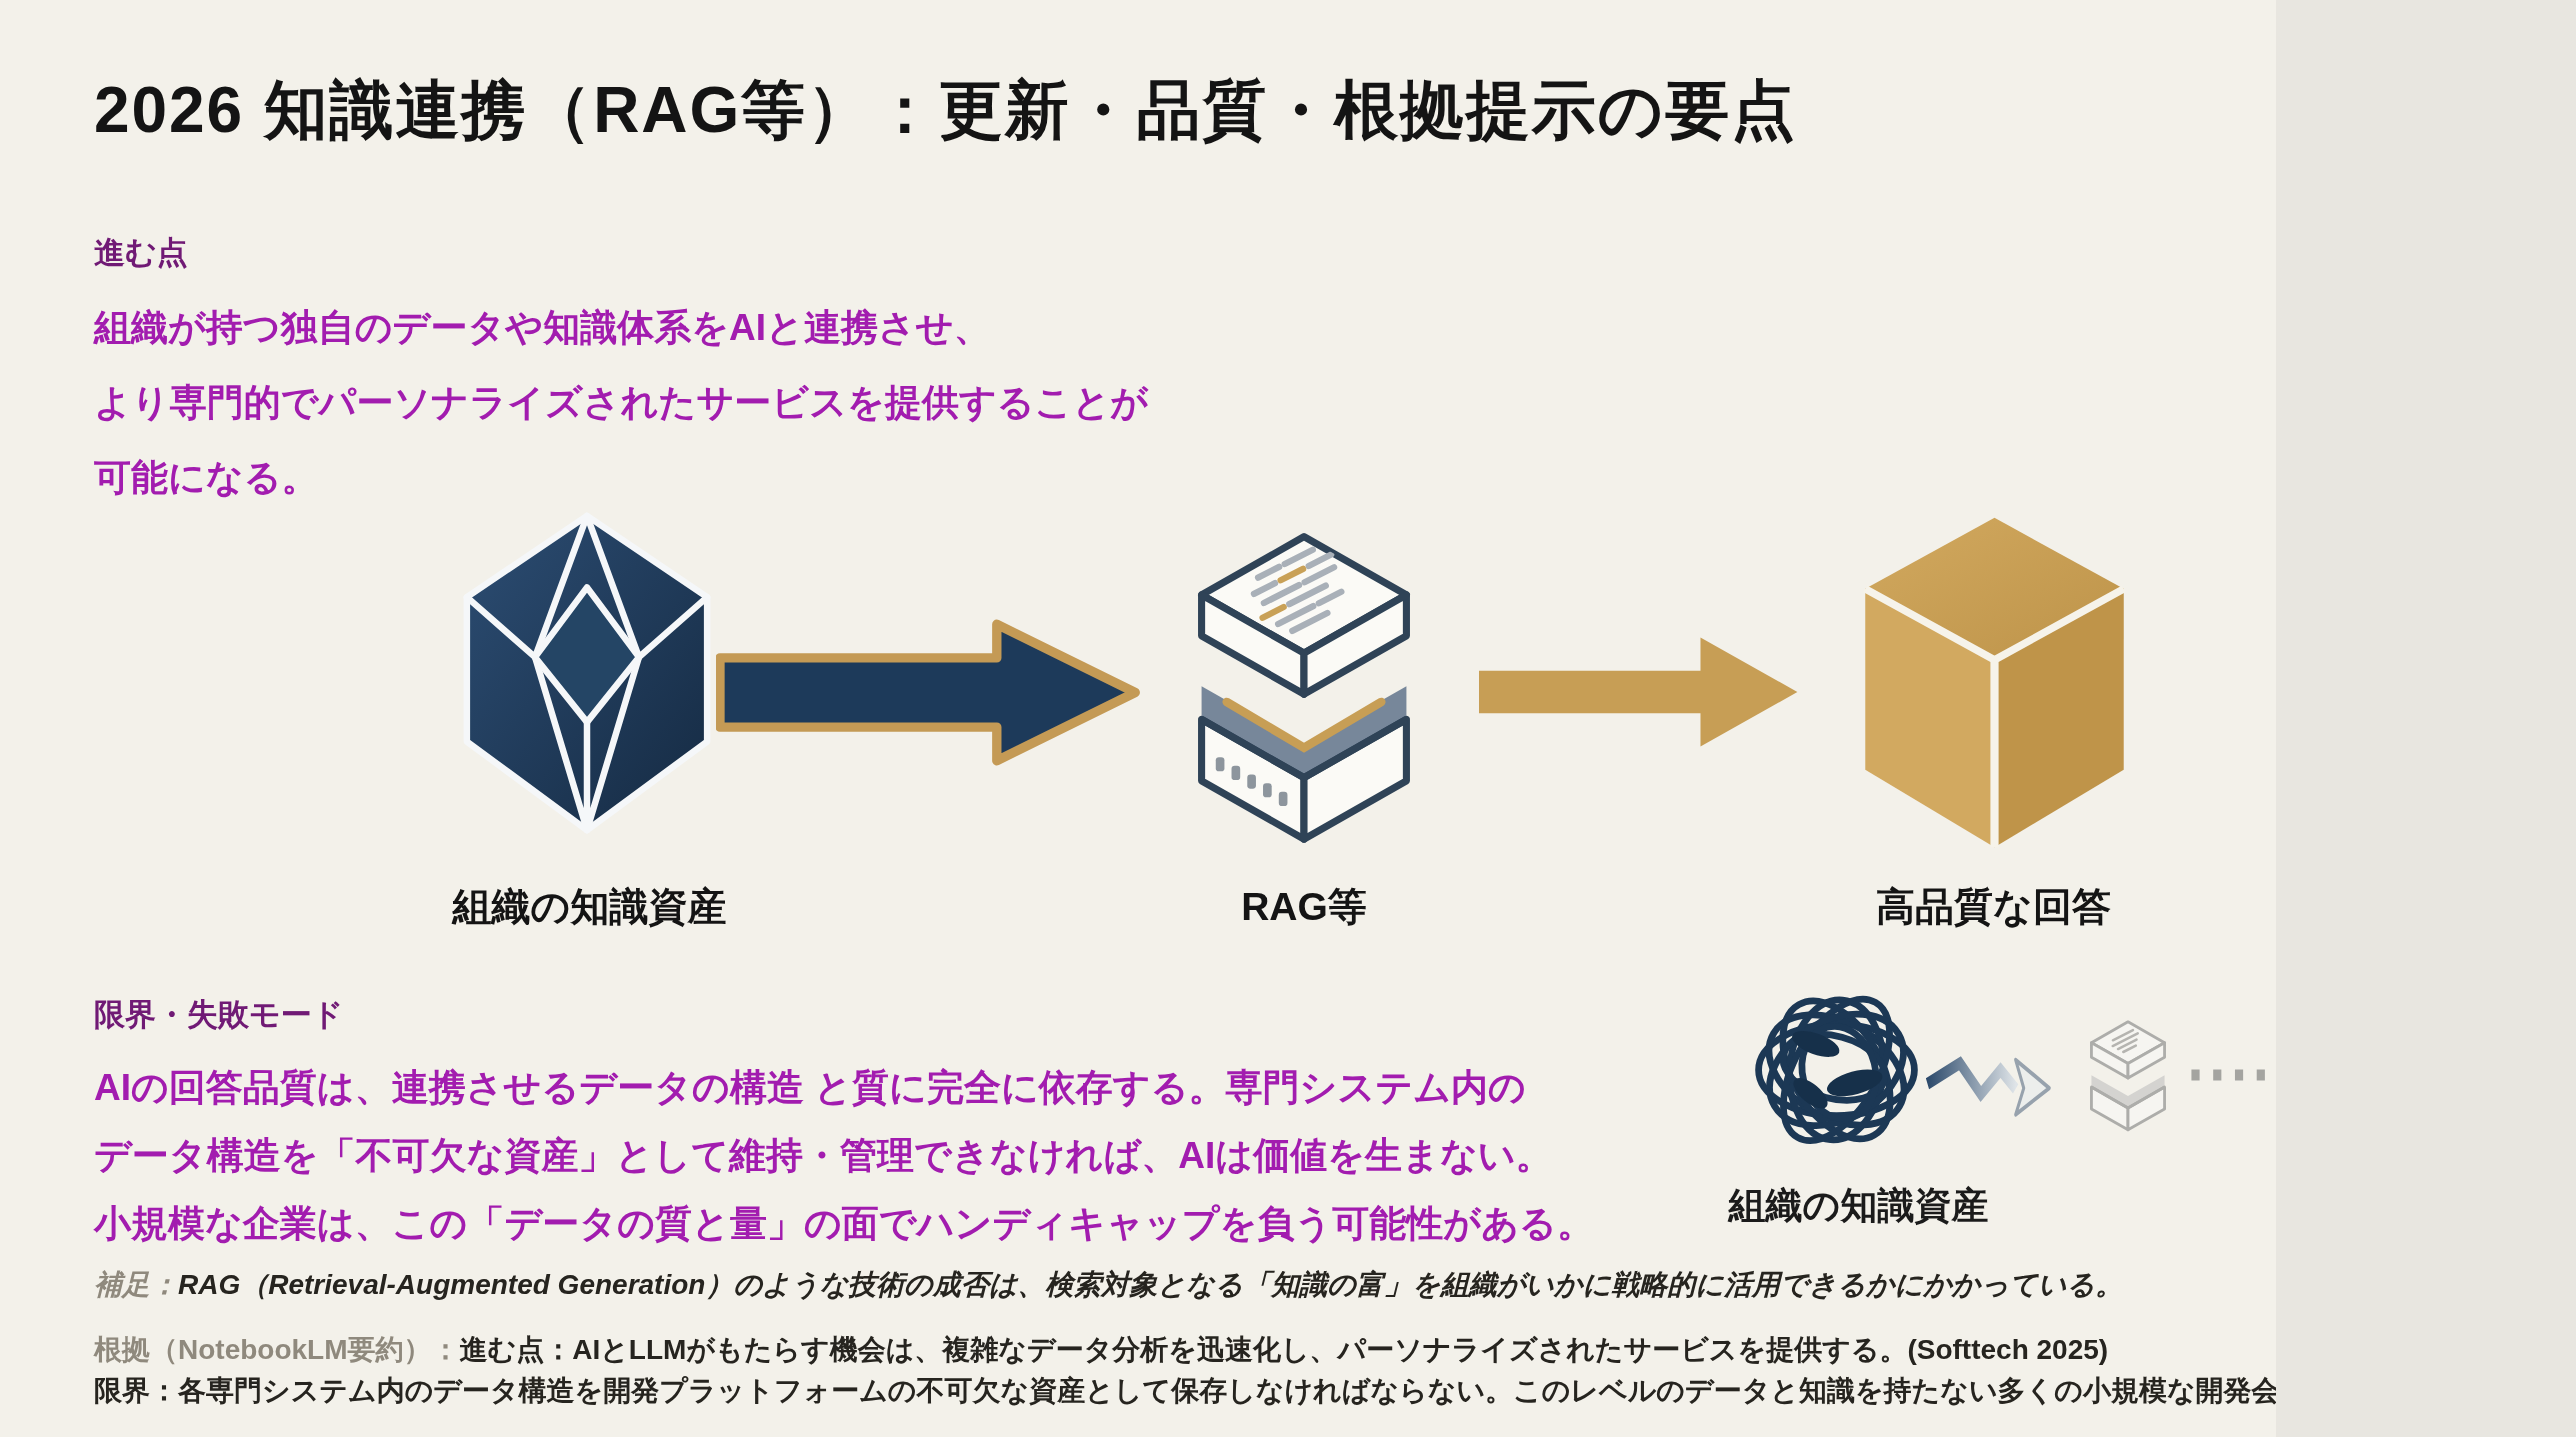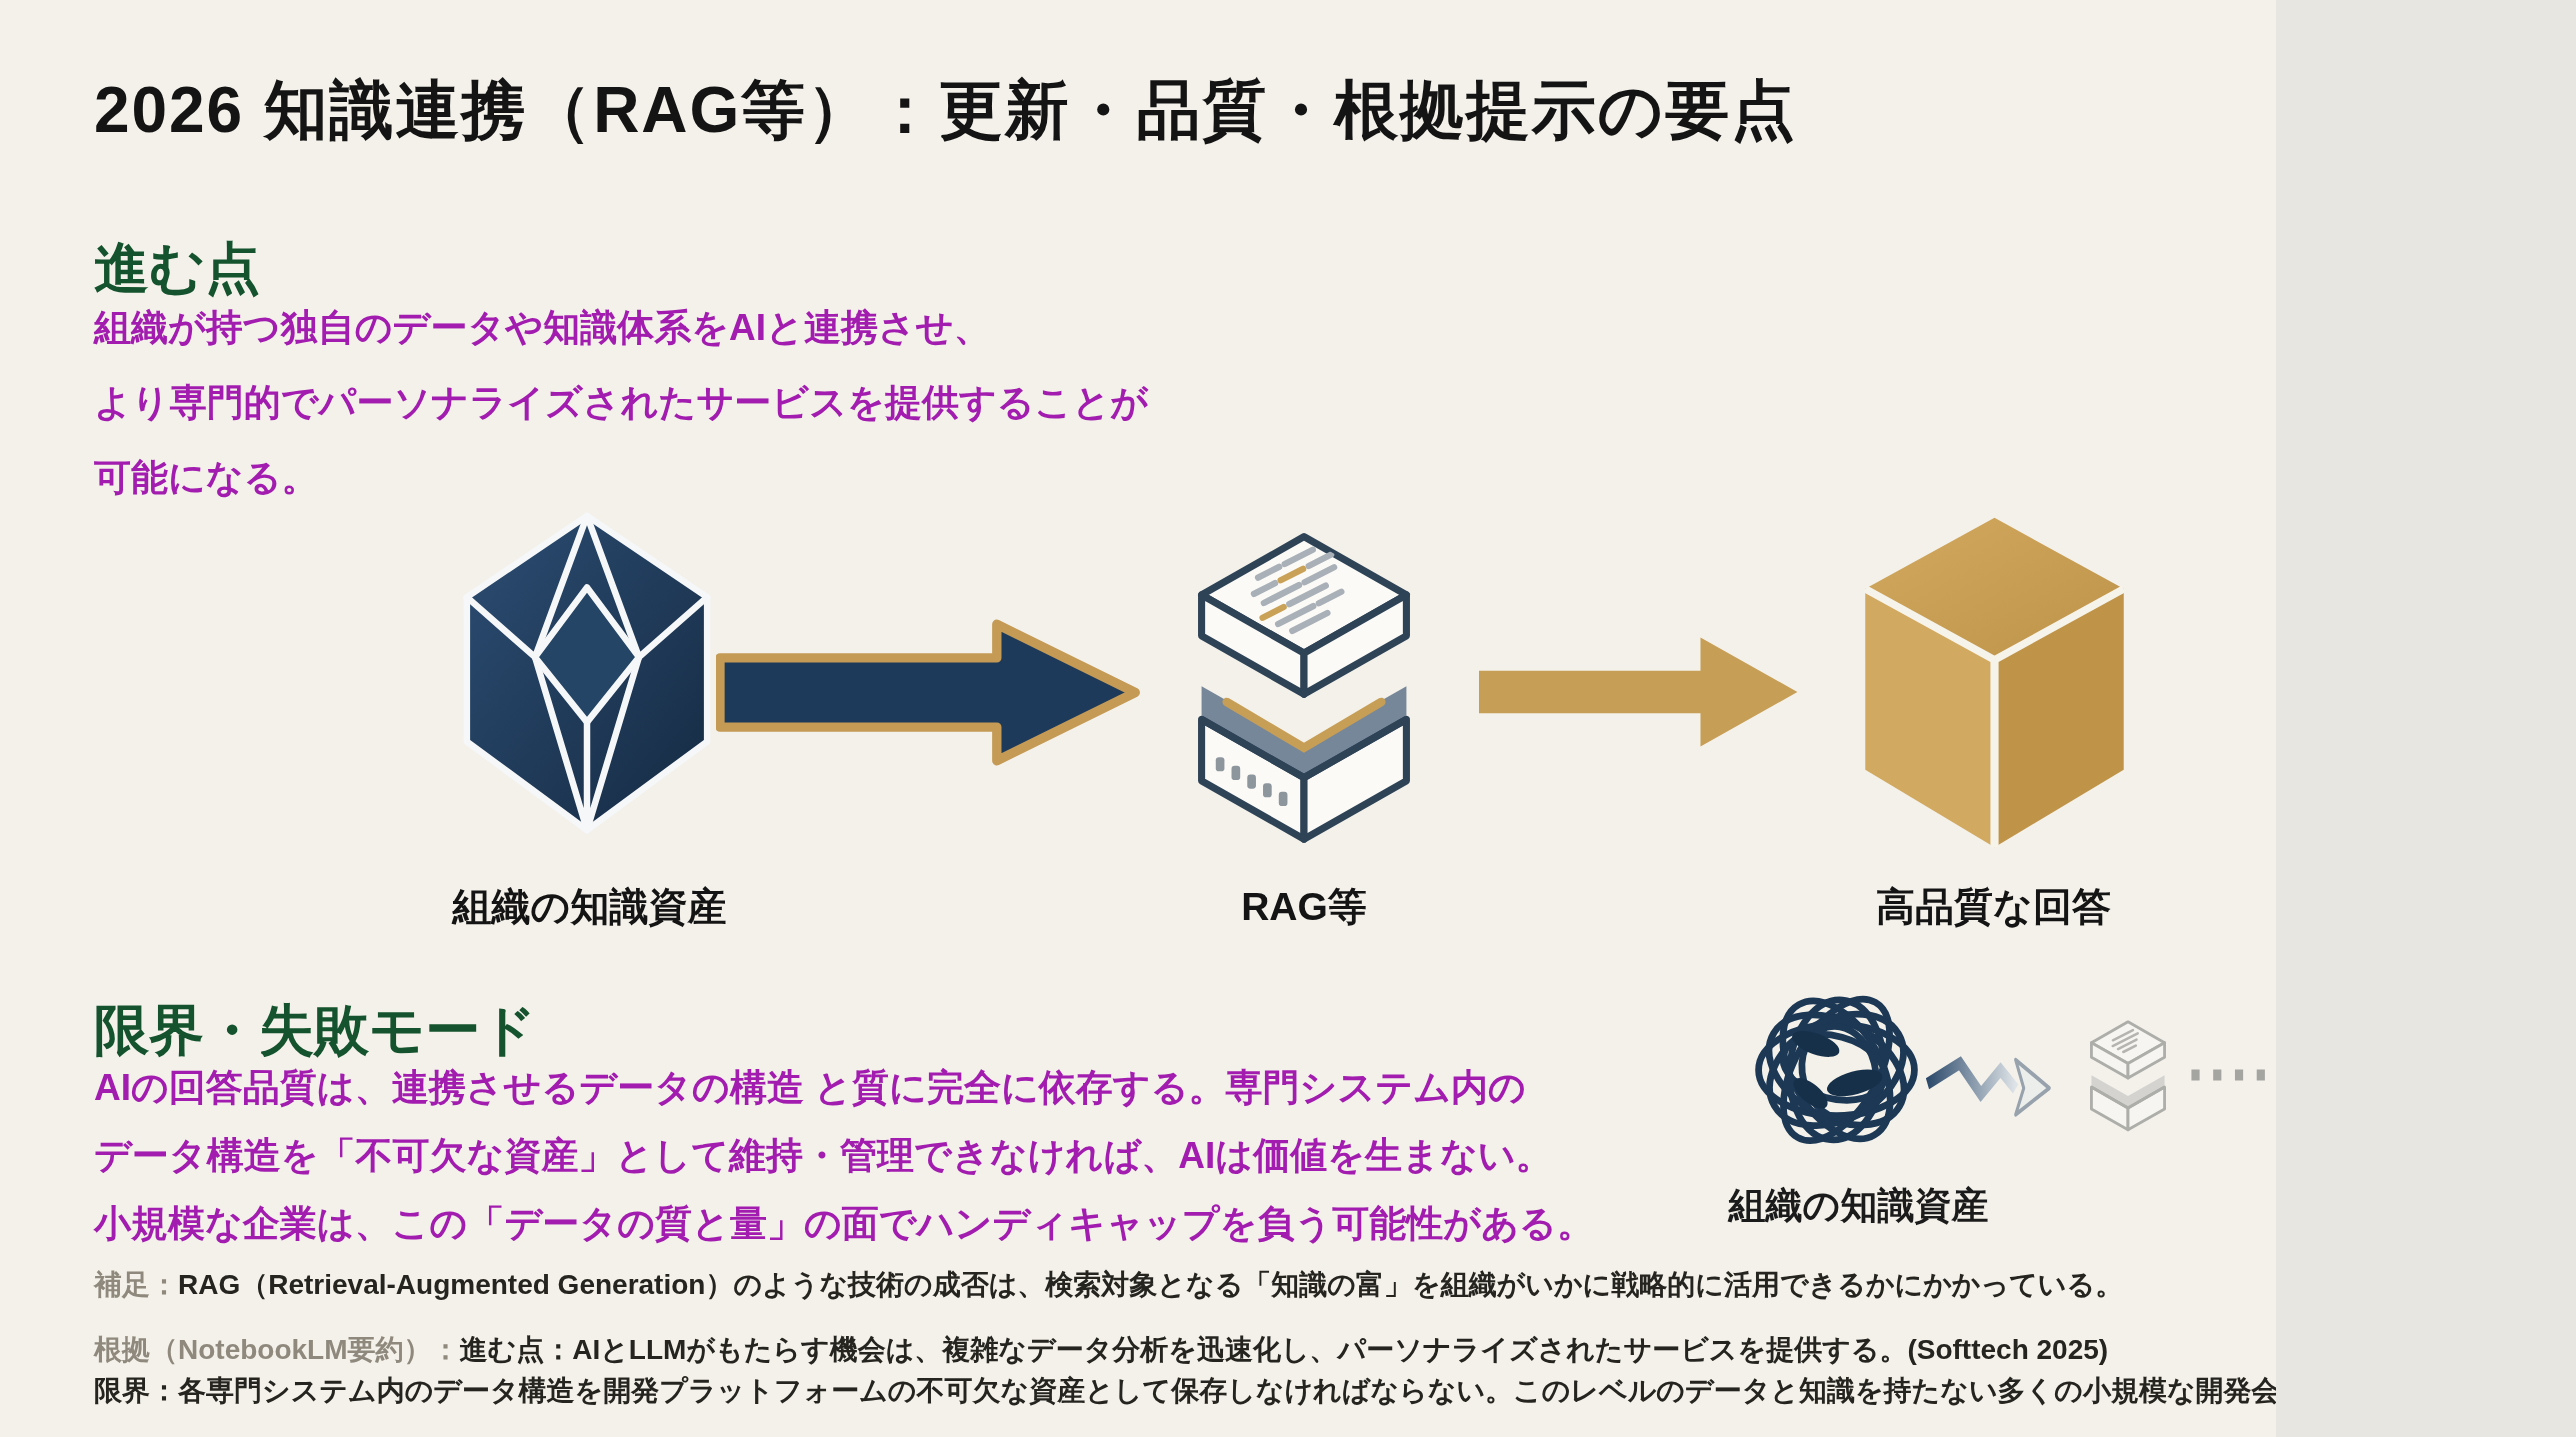--- a/index.html
+++ b/index.html
@@ -11,21 +11,21 @@
     font-family:"Liberation Sans",sans-serif;
     color:#17181c;
   }
   .abs{position:absolute;}
   .title{
     left:94px;top:67px;
     font-size:64px;font-weight:800;letter-spacing:1.9px;
     color:#141414;white-space:nowrap;
   }
   .sec-heading{
-    font-size:55px;font-weight:800;color:#14532d;white-space:nowrap;
+    font-size:31px;font-weight:800;color:#701a75;white-space:nowrap;
   }
   .body-text{
     font-size:37px;font-weight:700;color:#a21caf;white-space:nowrap;
   }
   .progress-body div{line-height:75px;}
   .limits-body div{line-height:68px;}
   .node-label{
     font-size:39px;font-weight:800;color:#141414;text-align:center;white-space:nowrap;
   }
   .f-label{
@@ -218,21 +218,21 @@
       <polygon points="150,6 292,94 150,182 8,94" fill="url(#graytop)"></polygon>
       <polygon points="8,94 150,182 150,414 8,318" fill="#cfcecb"></polygon>
       <polygon points="292,94 150,182 150,414 292,318" fill="#b3b2af"></polygon>
       <path d="M8,94 L150,182 L292,94 M150,182 L150,414" fill="none" stroke="#f3f1ea" stroke-width="9"></path>
     </svg>
   </div>
 
   <div class="abs f-label f-label-dark" style="left:1676px;top:1181px;width:365px;">組織の知識資産</div>
   <div class="abs f-label f-label-gray" style="left:2228px;top:1178px;width:356px;">低品質な回答</div>
 
-  <div class="abs note" style="left:94px;top:1266px;">
+  <div class="abs note" style="left:94px;top:1266px;font-style:italic;">
     <span class="prefix">補足：</span><span>RAG（Retrieval-Augmented Generation）のような技術の成否は、検索対象となる「知識の富」を組織がいかに戦略的に活用できるかにかかっている。</span>
   </div>
   <div class="abs note" style="left:94px;top:1331px;">
     <span class="prefix">根拠（NotebookLM要約）：</span><span>進む点：AIとLLMがもたらす機会は、複雑なデータ分析を迅速化し、パーソナライズされたサービスを提供する。(Softtech 2025)</span>
   </div>
   <div class="abs note" style="left:94px;top:1372px;">
     <span>限界：各専門システム内のデータ構造を開発プラットフォームの不可欠な資産として保存しなければならない。このレベルのデータと知識を持たない多くの小規模な開発会社は、進歩が制限される。(Softtech 2025)</span>
   </div>
 
   <div class="abs logo" style="left:2331px;top:1393px;">

